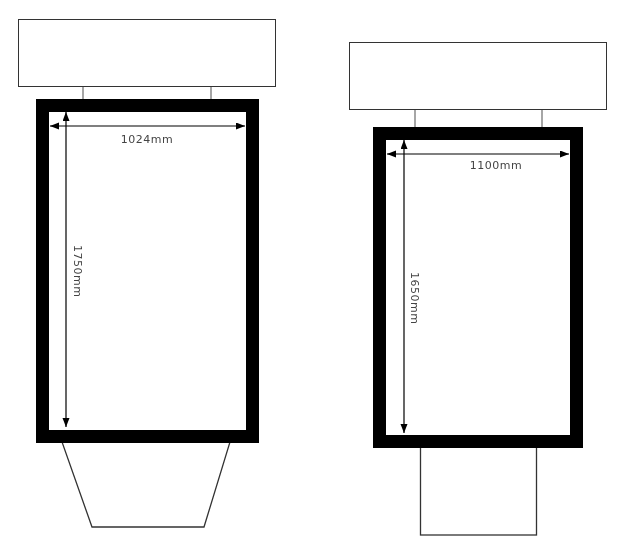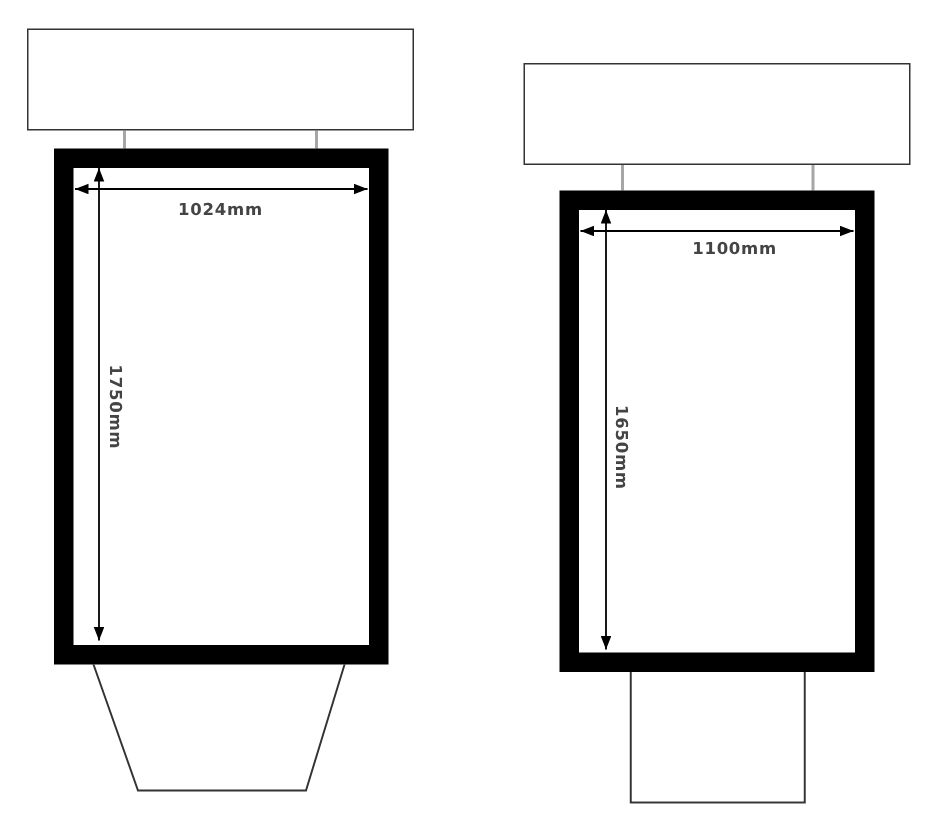--- a/index.html
+++ b/index.html
@@ -17,21 +17,20 @@
   }
   .layer {
     position: absolute;
     inset: 0;
     width: 618px;
     height: 555px;
   }
   .figure-group {
     position: absolute;
     inset: 0;
-    font-weight: bold;
   }
   .header-box {
     position: absolute;
     box-sizing: border-box;
     background: #ffffff;
     border: 1.5px solid #333333;
     z-index: 2;
   }
   .header-box.left  { left: 18px;  top: 19px; width: 258px; height: 68px; }
   .header-box.right { left: 349px; top: 42px; width: 258px; height: 68px; }
@@ -68,21 +67,21 @@
   .dim-label.v {
     writing-mode: vertical-rl;
     width: 16px;
     height: 105px;
     display: flex;
     align-items: center;
     justify-content: center;
   }
   .dim-label.lw { left: 97px;  top: 133px; }
   .dim-label.lh { left: 69px;  top: 219px; }
-  .dim-label.rw { left: 418px; top: 159px; text-align: right; }
+  .dim-label.rw { left: 446px; top: 159px; }
   .dim-label.rh { left: 406px; top: 246px; }
 </style>
 </head>
 <body>
 
 <div class="canvas">
 
   <svg class="layer stands" viewBox="0 0 618 555" xmlns="http://www.w3.org/2000/svg">
     <polygon points="62,442 230,442 204,527 92,527" fill="#ffffff" stroke="#333333" stroke-width="1.3"></polygon>
     <rect x="420.5" y="446" width="116" height="89" fill="#ffffff" stroke="#333333" stroke-width="1.3"></rect>

